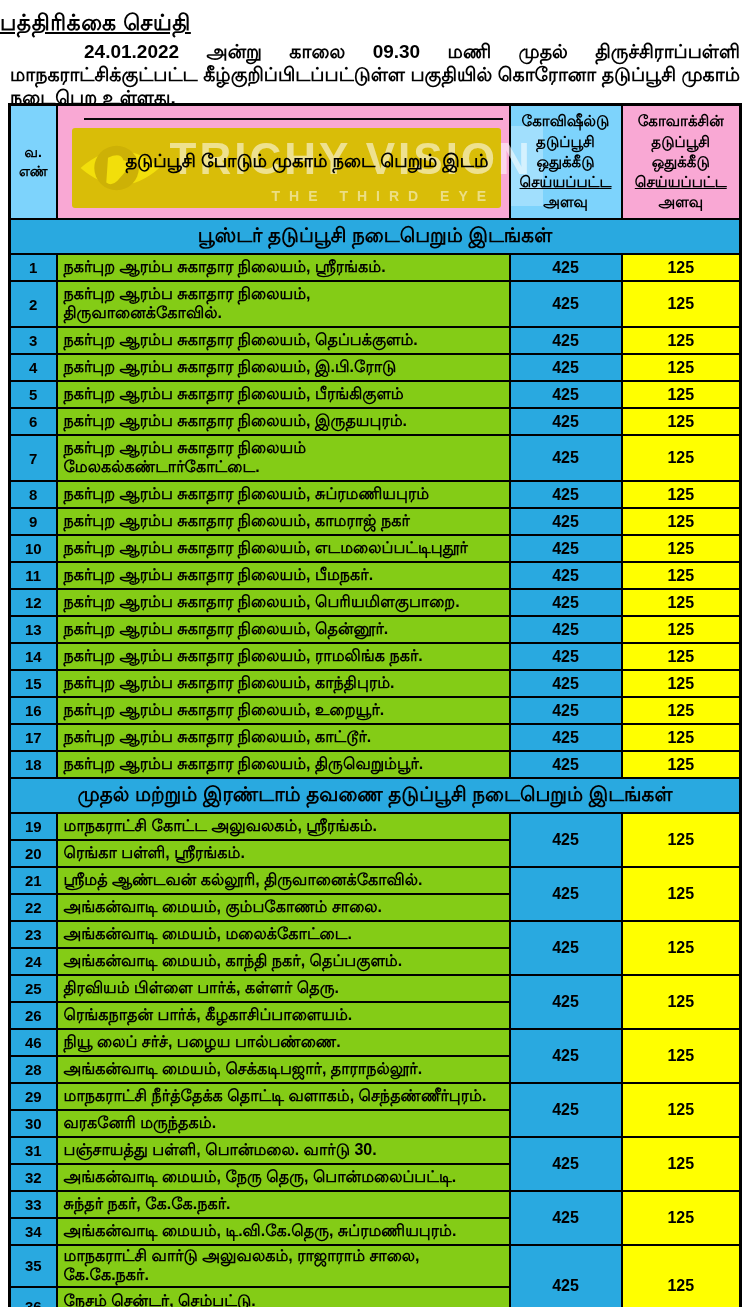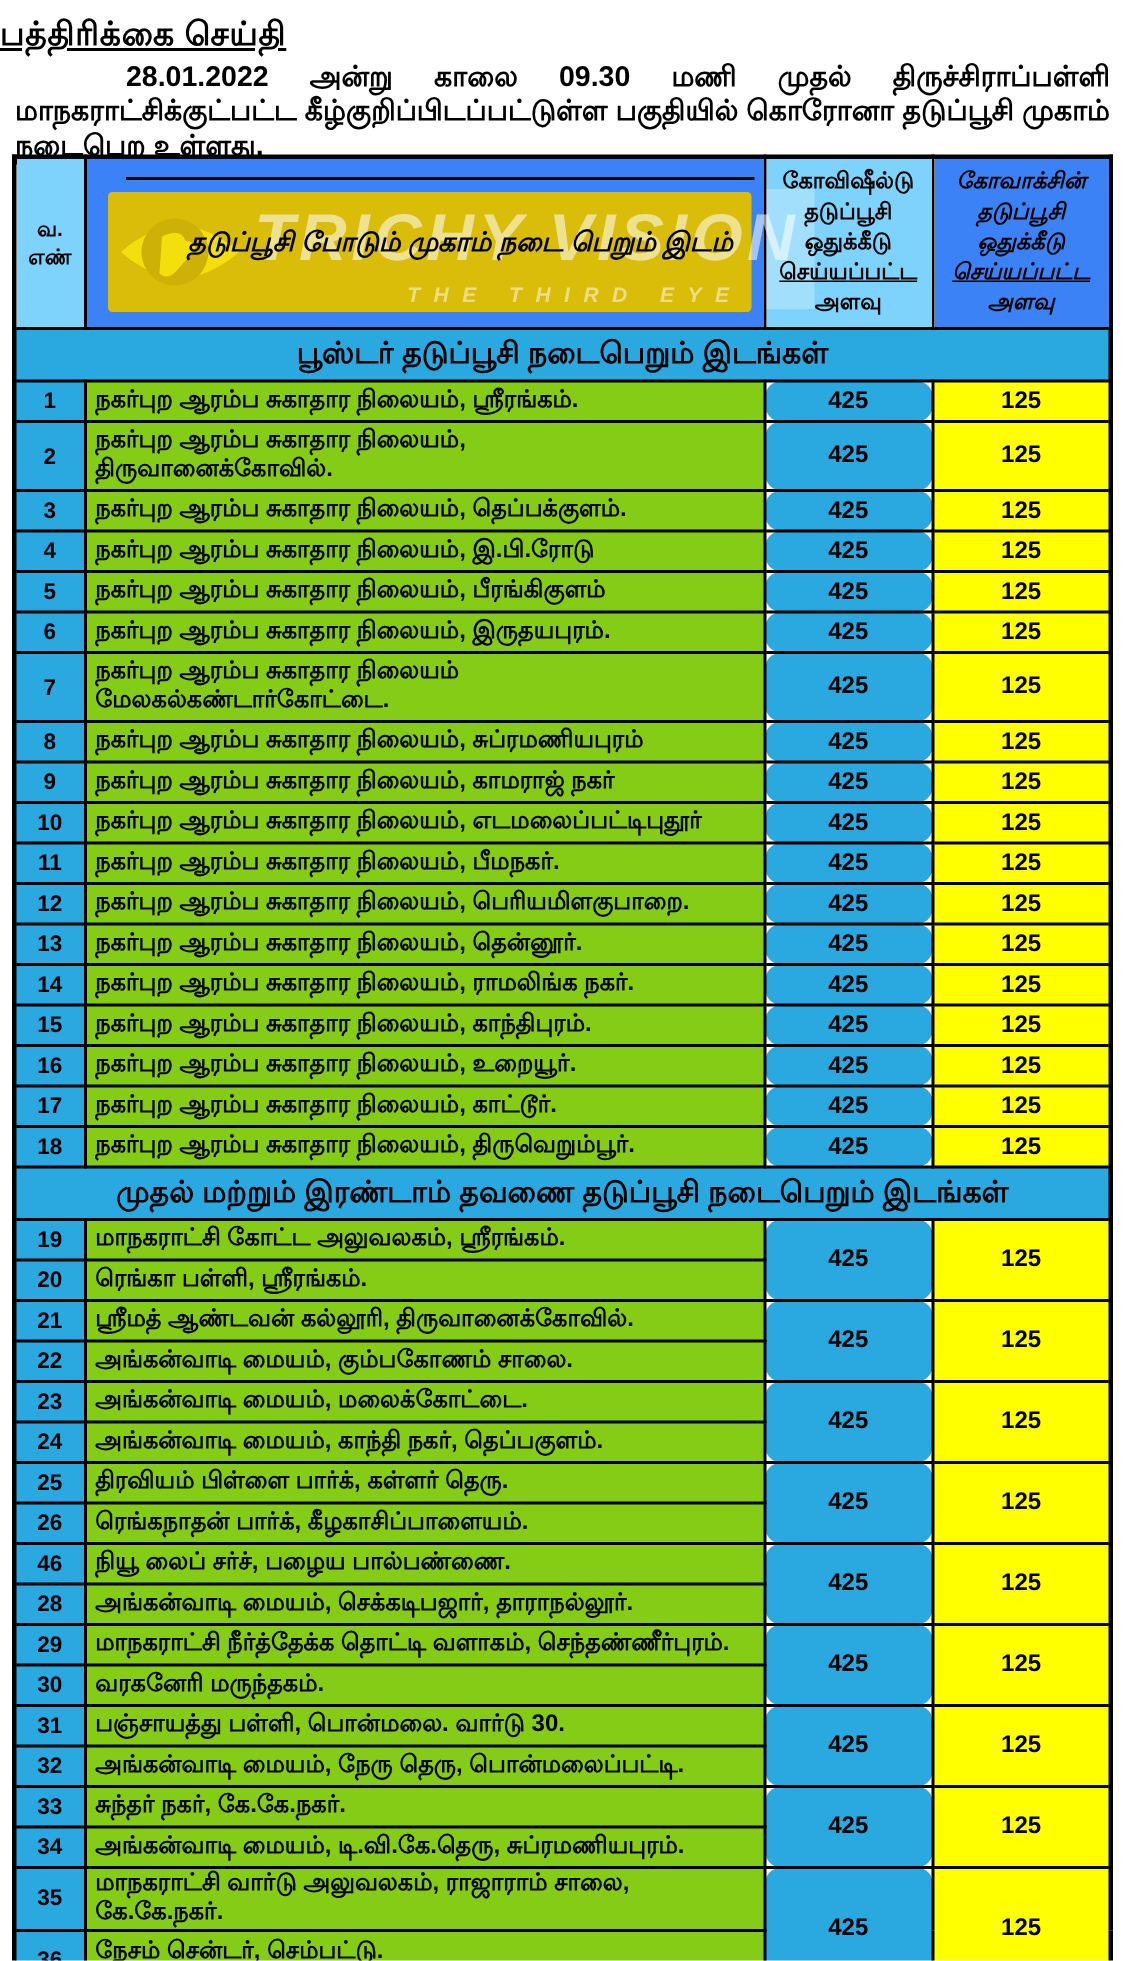--- a/index.html
+++ b/index.html
@@ -7,21 +7,21 @@
        font-family:"Liberation Sans","DejaVu Sans",sans-serif;color:#000;}
   .page-title{margin:10px auto 2px;text-align:left;font-size:22px;font-weight:bold;
        text-decoration:underline;letter-spacing:0.5px;}
   .intro{width:730px;margin:2px auto 0;font-size:19px;font-weight:bold;line-height:1.22;
        text-align:justify;text-indent:74px;}
   table.main{position:absolute;left:8px;top:103px;width:731px;border-collapse:collapse;
        table-layout:fixed;border:3px solid #000;}
   td,th{border:2px solid #000;padding:0;overflow:visible;}
   .head th{height:112px;position:relative;vertical-align:middle;text-align:center;}
   .blue{background:#7dd3fc;}
-  .yellow{background:#3b82f6;font-style:italic;}
+  .yellow{background:#f9a8d4;}
   .h-lines{font-size:15px;font-weight:bold;line-height:1.35;}
   .h-lines .u{text-decoration:underline;}
   .c-num-h .h-lines{font-size:14px;}
   
   .wm-line{position:absolute;top:12px;left:26px;right:6px;height:2px;background:#0a0a0a;z-index:0;}
   .wm-band{position:absolute;left:14px;top:22px;right:8px;height:80px;background:#d9bd08;
        border-radius:3px;z-index:1;}
   .wm-logo{position:absolute;left:2px;top:4px;width:92px;height:72px;z-index:2;}
   .wm-brand{position:absolute;left:98px;top:6px;font-size:44px;font-weight:bold;
        color:rgba(255,255,255,0.55);letter-spacing:3px;white-space:nowrap;z-index:2;}
@@ -36,28 +36,28 @@
   
   tbody tr.r{height:27px;}
   tbody tr.tall{height:46px;}
   tbody tr.big{height:40px;}
   td.num{background:#29a9e0;text-align:center;vertical-align:middle;
        font-weight:bold;font-size:15px;}
   td.place{background:#84cc16;text-align:left;vertical-align:middle;
        font-weight:bold;font-size:16px;padding:1px 6px;line-height:1.18;}
   td.place.top{vertical-align:top;padding-top:4px;}
   td.val{text-align:center;vertical-align:middle;font-weight:bold;font-size:16px;}
-  td.vs{background:#29a9e0;border-radius:11px;}
+  td.vs{background:#29a9e0;}
   td.vx{background:#ffff00;}
 </style>
 </head>
 <body>
 
 <div class="page-title">பத்திரிக்கை செய்தி</div>
-<p class="intro">28.01.2022 அன்று காலை 09.30 மணி முதல் திருச்சிராப்பள்ளி மாநகராட்சிக்குட்பட்ட கீழ்குறிப்பிடப்பட்டுள்ள பகுதியில் கொரோனா தடுப்பூசி முகாம் நடைபெற உள்ளது.</p>
+<p class="intro">24.01.2022 அன்று காலை 09.30 மணி முதல் திருச்சிராப்பள்ளி மாநகராட்சிக்குட்பட்ட கீழ்குறிப்பிடப்பட்டுள்ள பகுதியில் கொரோனா தடுப்பூசி முகாம் நடைபெற உள்ளது.</p>
 
 <table class="main">
   <colgroup>
     <col style="width:47px">
       <col style="width:453px">
       <col style="width:112px">
       <col style="width:119px">
   </colgroup>
   <thead>
     <tr class="head">

